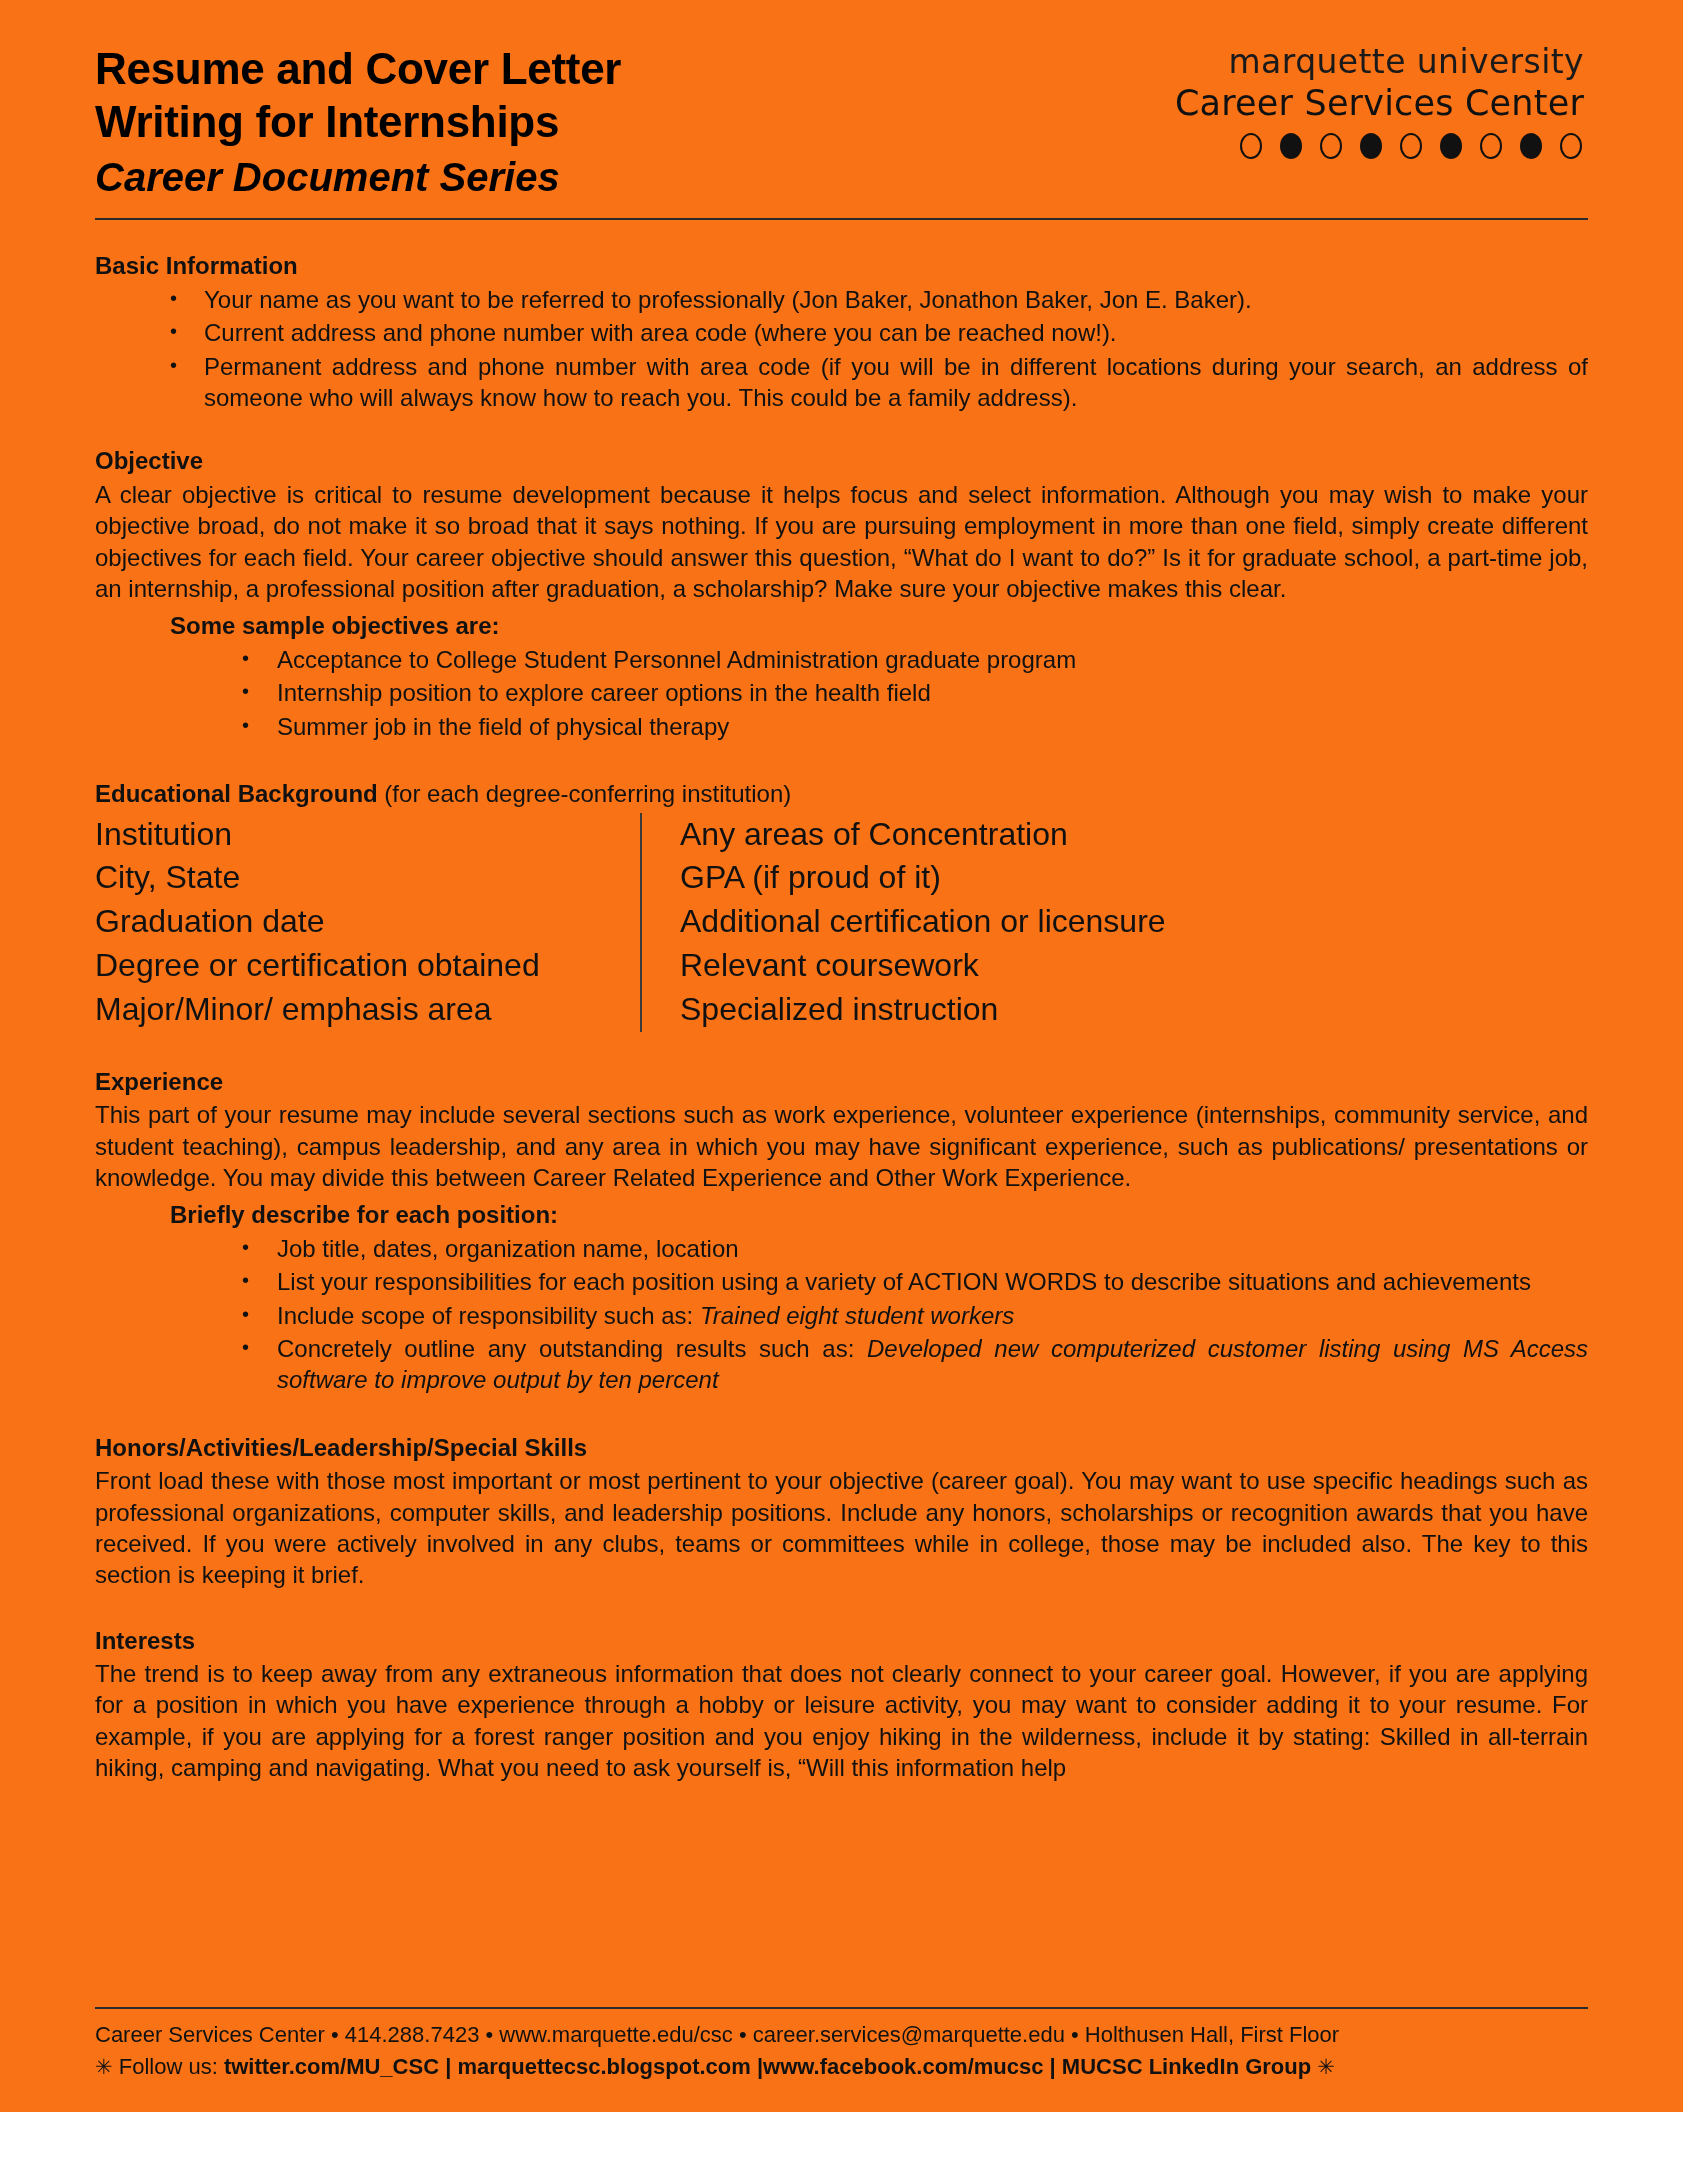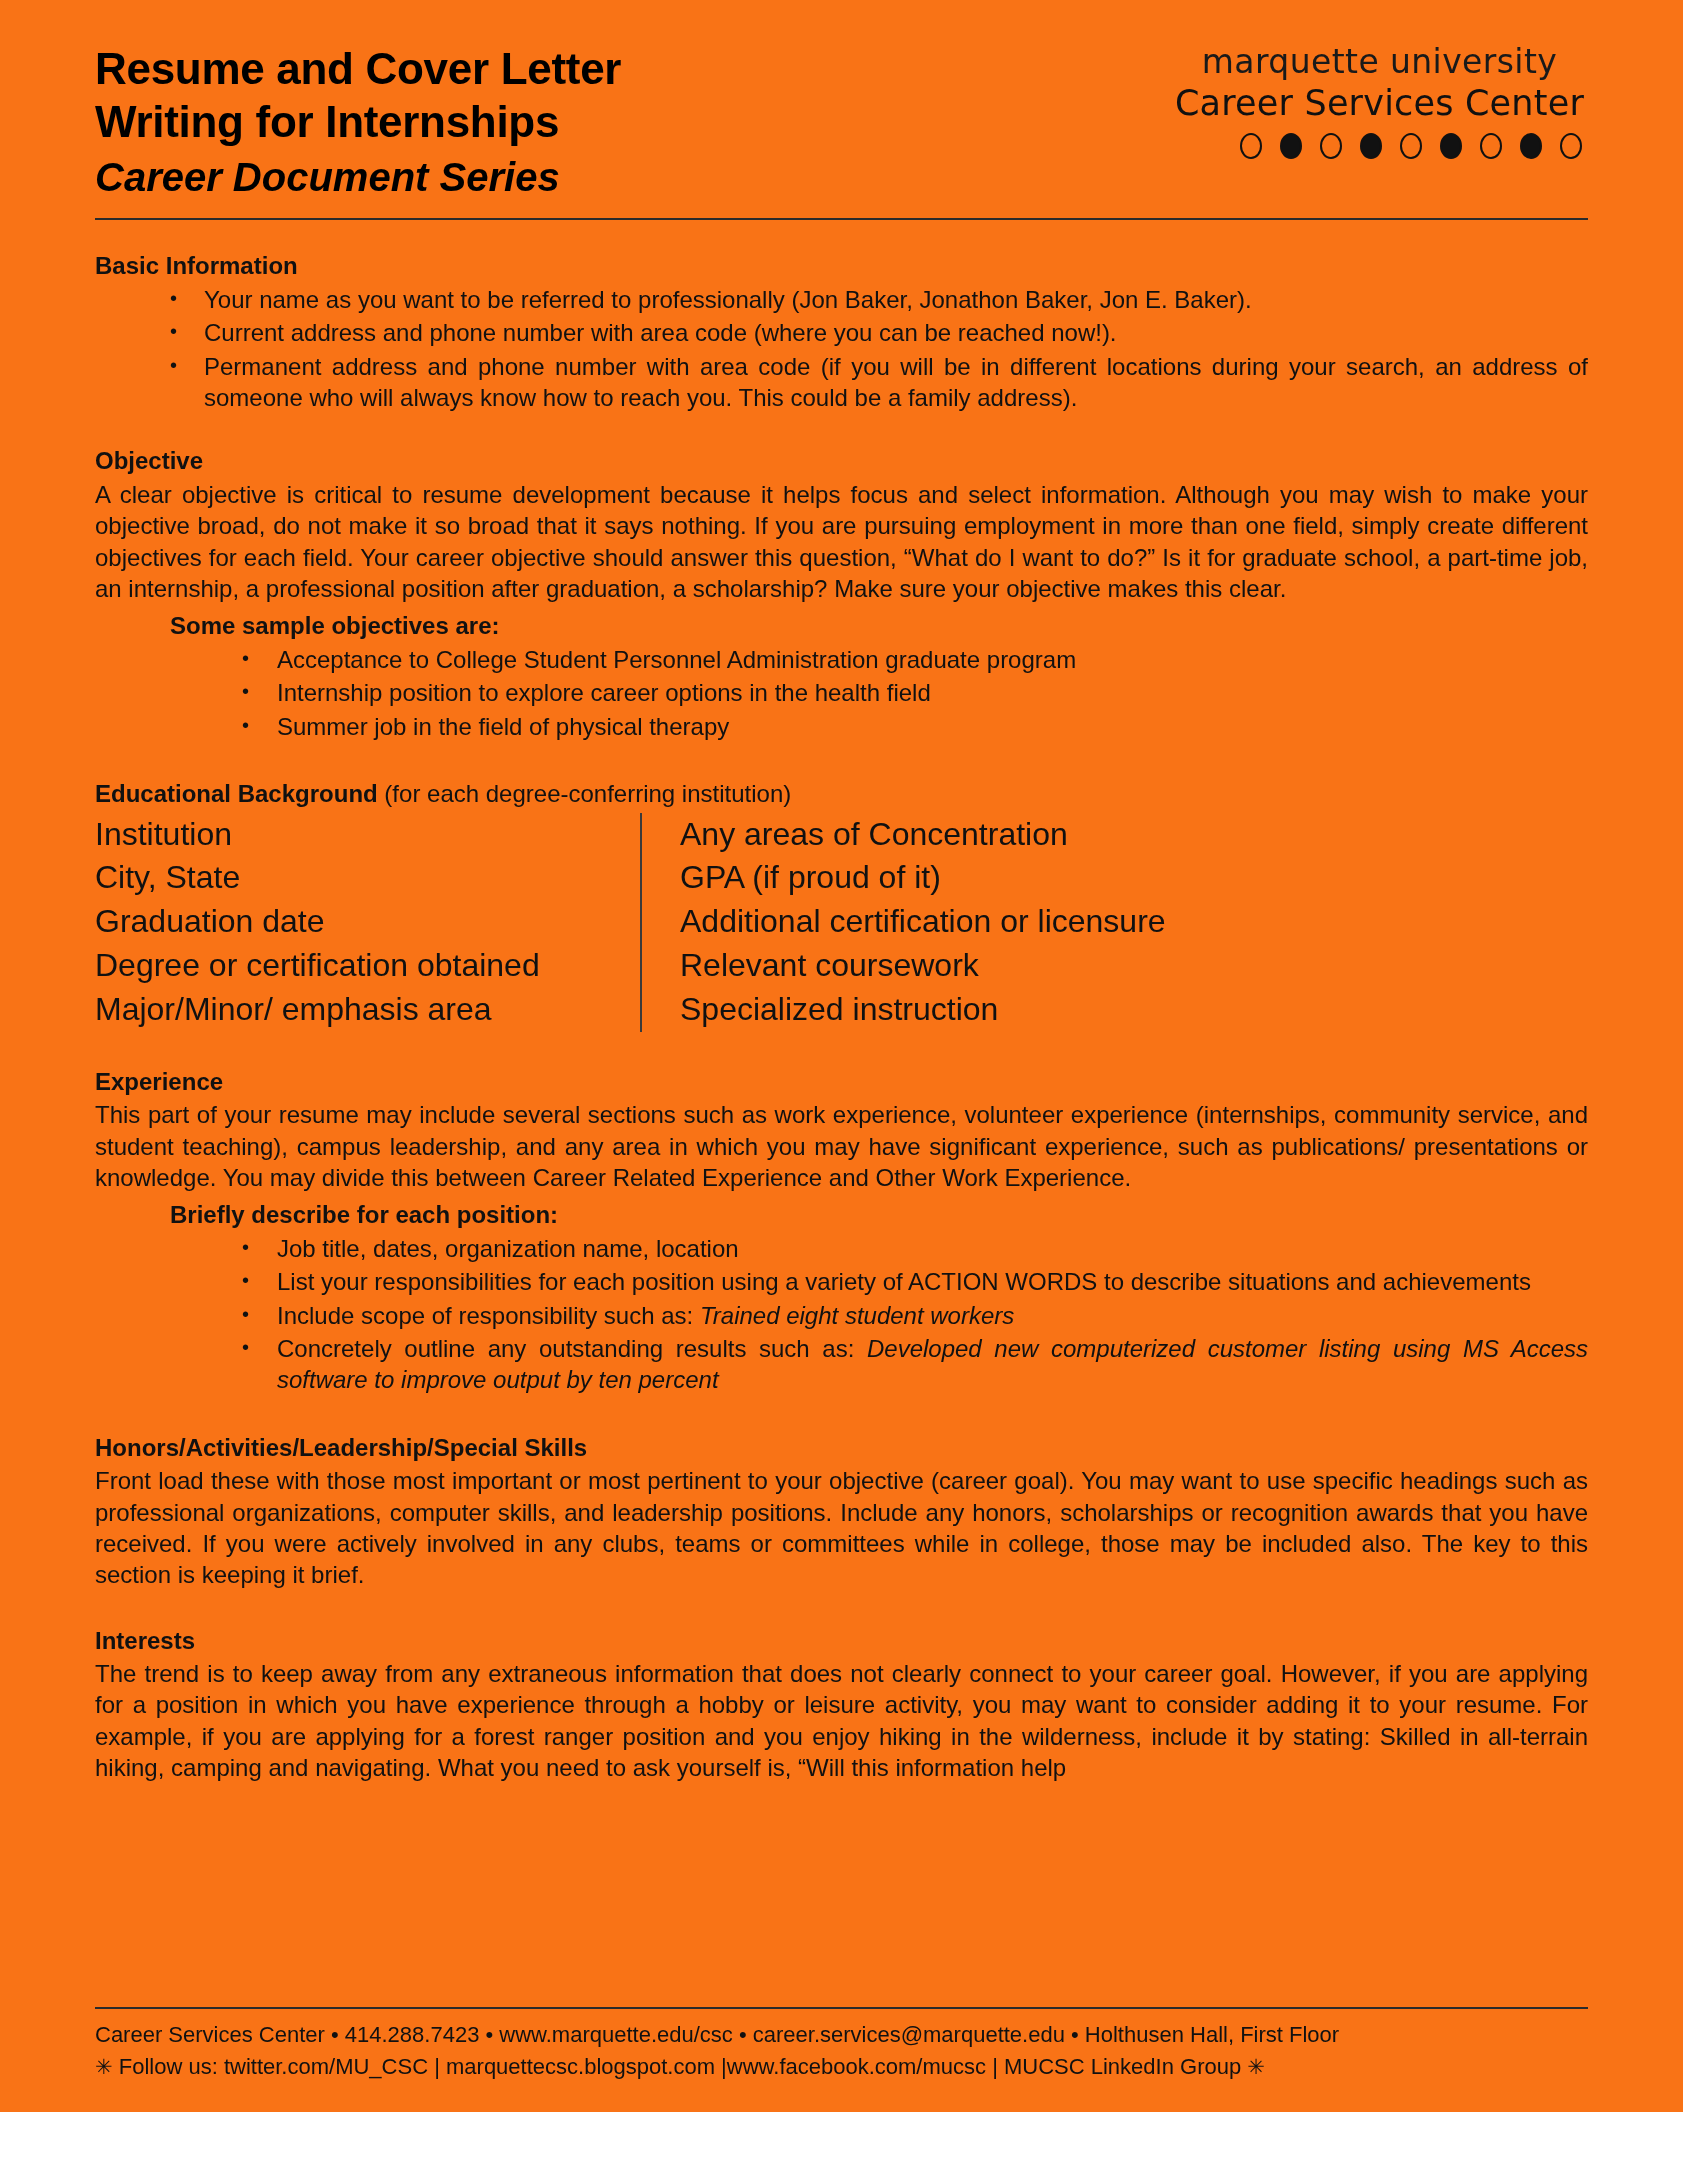--- a/index.html
+++ b/index.html
@@ -55,21 +55,21 @@
     font-weight: bold;
     font-style: italic;
     font-size: 40px;
     line-height: 1.25;
     margin-top: 4px;
     color: #000;
     white-space: nowrap;
   }
 
   .logo-block {
-    text-align: center;
+    text-align: right;
     padding-top: 10px;
     padding-right: 4px;
   }
   .logo-line1 {
     font-family: "DejaVu Sans", sans-serif;
     font-size: 33px;
     letter-spacing: 0.4px;
     color: #1a1a1a;
     line-height: 1.12;
   }
@@ -192,21 +192,21 @@
   }
   .footer .rule {
     border-top: 2.5px solid #2b2b2b;
     margin: 0 0 10px 0;
   }
   .foot-line {
     font-size: 22px;
     line-height: 1.43;
     color: #111;
   }
-  .foot-line b { font-weight: normal; }
+  .foot-line b { font-weight: bold; }
   .star { font-size: 21px; }
 </style>
 </head>
 <body>
 
 <div class="page">
   <div class="content">
 
     <div class="header">
       <div class="title-block">

